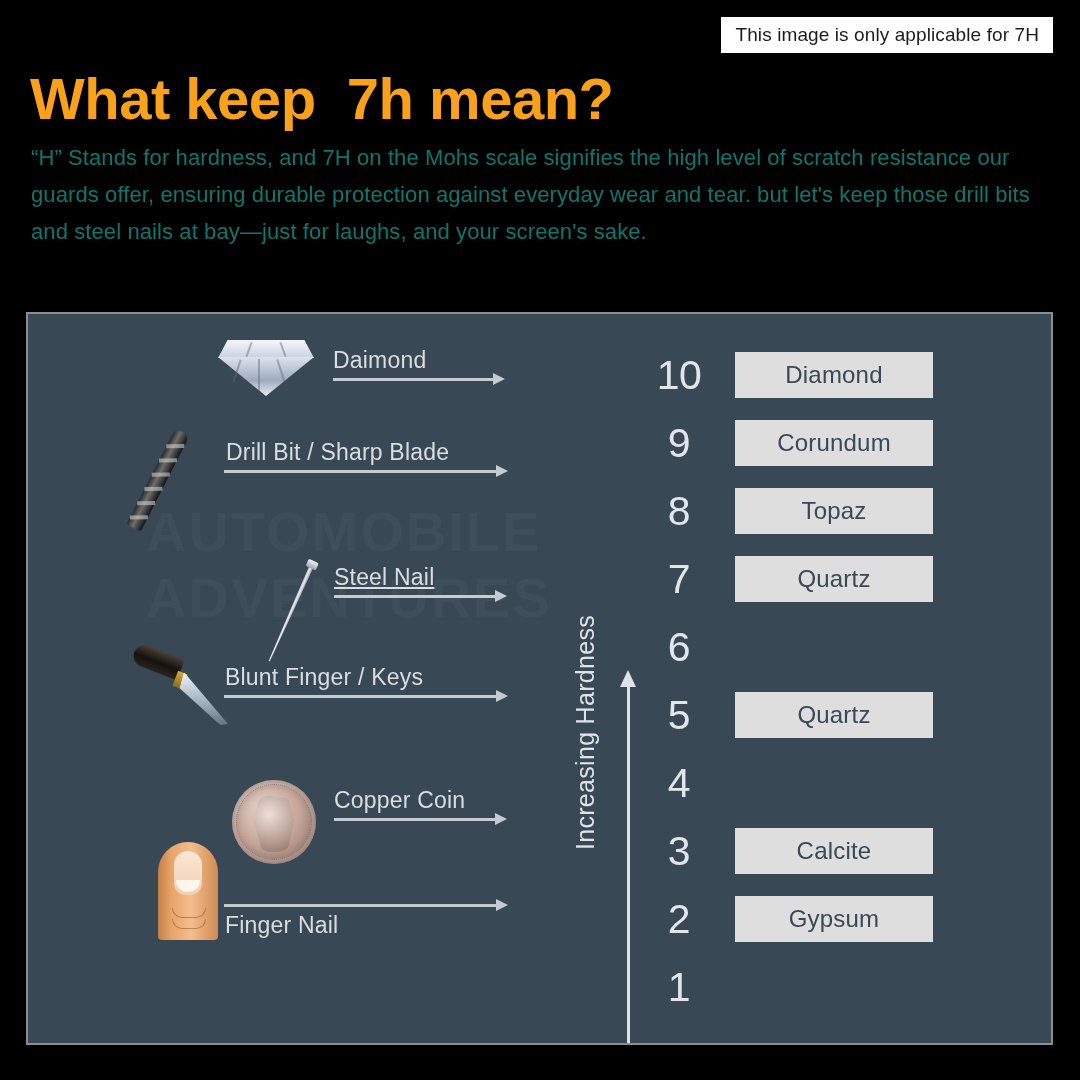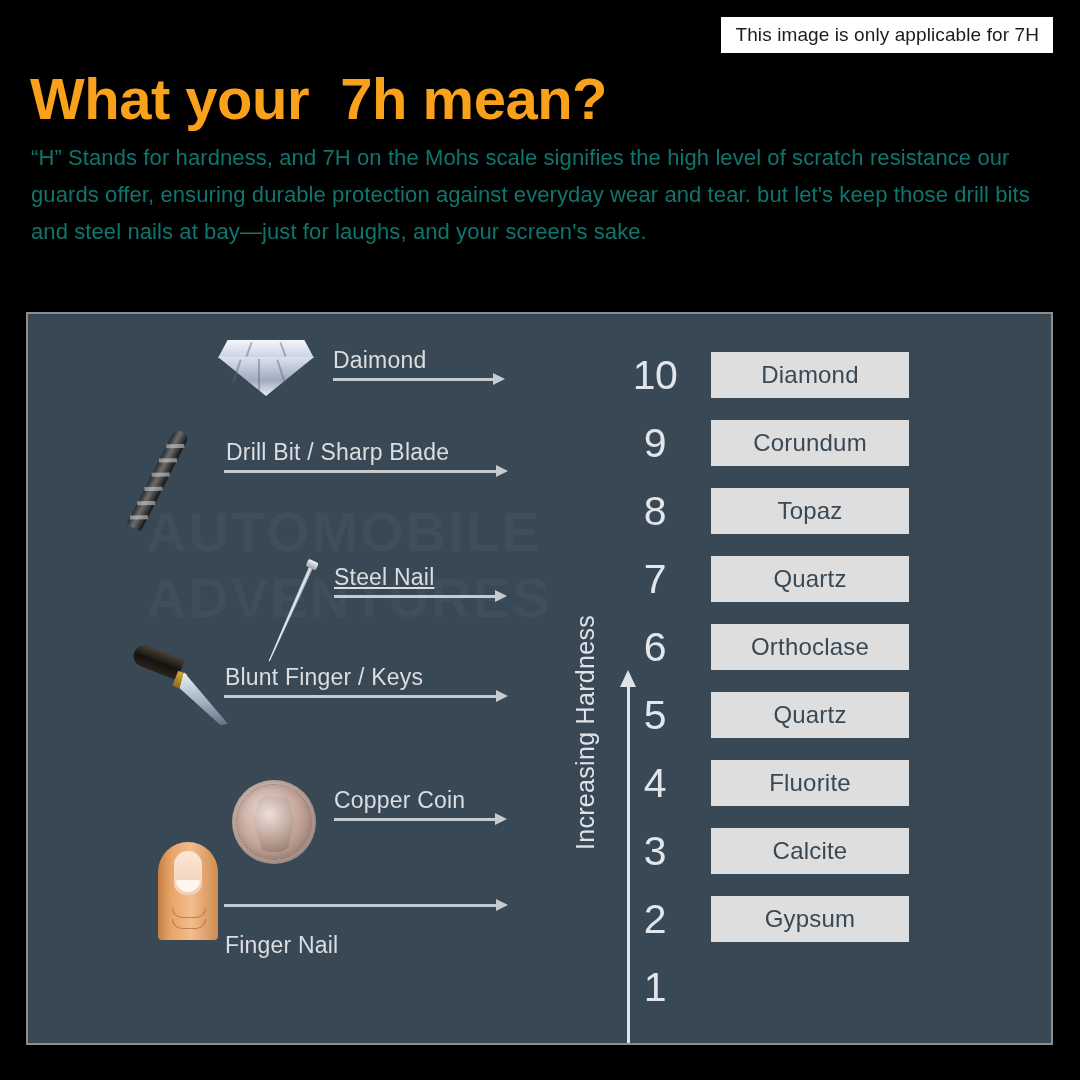--- a/index.html
+++ b/index.html
@@ -199,40 +199,40 @@
   }
   #axis-title{
     position:absolute;left:543px;top:536px;
     color:#dfe3e7;font-size:25px;letter-spacing:.3px;
     transform:rotate(-90deg);transform-origin:left top;
     white-space:nowrap;
     width:300px;
   }
 
   
-  .scale-row{position:absolute;left:576px;width:430px;height:28px;}
+  .scale-row{position:absolute;left:600px;width:430px;height:28px;}
   .scale-num{
     position:absolute;left:20px;top:0;width:62px;
     text-align:center;
     color:#e2e6ea;font-size:41px;line-height:46px;
     letter-spacing:-.5px;
   }
   .scale-chip{
     position:absolute;left:107px;top:0;width:198px;height:46px;
     background:#dededf;
     display:flex;align-items:center;justify-content:center;
     color:#384855;font-size:24px;letter-spacing:.2px;
   }
 </style>
 </head>
 <body>
 
 <div id="applicability-badge">This image is only applicable for 7H</div>
 
-<h1 id="page-title">What your  7h mean?</h1>
+<h1 id="page-title">What keep  7h mean?</h1>
 
 <p id="intro-paragraph">“H” Stands for hardness, and 7H on the Mohs scale signifies the high level of scratch resistance our guards offer, ensuring durable protection against everyday wear and tear. but let's keep those drill bits and steel nails at bay—just for laughs, and your screen's sake.</p>
 
 <div id="hardness-panel">
 
   <div id="watermark">AUTOMOBILE ADVENTURES</div>
 
   <div class="tool-row" style="left:0;top:0;">
     <div class="tool-icon" style="left:190px;top:26px;">
       <div class="gem">
@@ -321,21 +321,21 @@
         <div class="nailplate"></div>
         <div class="lunula"></div>
         <div class="knuckle k1"></div>
         <div class="knuckle k2"></div>
       </div>
     </div>
     <div class="tool-arrow" style="left:196px;top:585px;width:284px;">
       <div class="shaft"></div>
         <div class="head"></div>
     </div>
-    <div class="tool-label" style="left:197px;top:598px;margin-top:20px;">Finger Nail</div>
+    <div class="tool-label" style="left:197px;top:598px;">Finger Nail</div>
   </div>
 
   <div id="axis-arrowhead"></div>
   <div id="axis-line"></div>
   <div id="axis-title">Increasing Hardness</div>
 
   <div class="scale-row" style="top:38px;">
     <div class="scale-num">10</div>
     <div class="scale-chip">Diamond</div>
   </div>
@@ -346,29 +346,27 @@
   <div class="scale-row" style="top:174px;">
     <div class="scale-num">8</div>
     <div class="scale-chip">Topaz</div>
   </div>
   <div class="scale-row" style="top:242px;">
     <div class="scale-num">7</div>
     <div class="scale-chip">Quartz</div>
   </div>
   <div class="scale-row" style="top:310px;">
     <div class="scale-num">6</div>
-    <div class="scale-chip">Orthoclase</div>
   </div>
   <div class="scale-row" style="top:378px;">
     <div class="scale-num">5</div>
     <div class="scale-chip">Quartz</div>
   </div>
   <div class="scale-row" style="top:446px;">
     <div class="scale-num">4</div>
-    <div class="scale-chip">Fluorite</div>
   </div>
   <div class="scale-row" style="top:514px;">
     <div class="scale-num">3</div>
     <div class="scale-chip">Calcite</div>
   </div>
   <div class="scale-row" style="top:582px;">
     <div class="scale-num">2</div>
     <div class="scale-chip">Gypsum</div>
   </div>
   <div class="scale-row" style="top:650px;">

